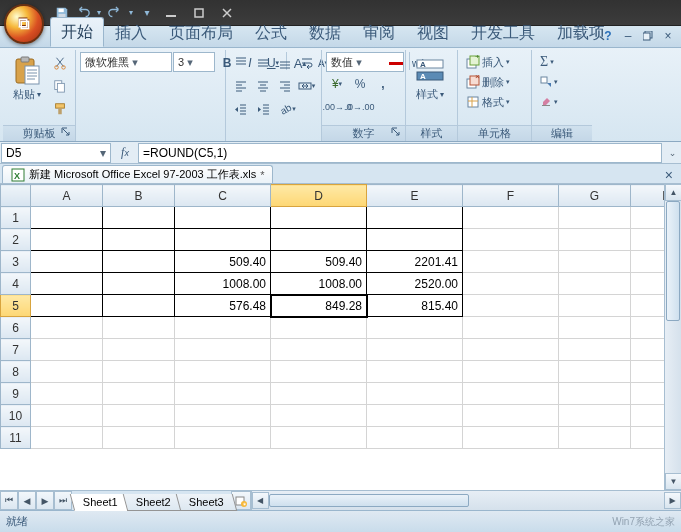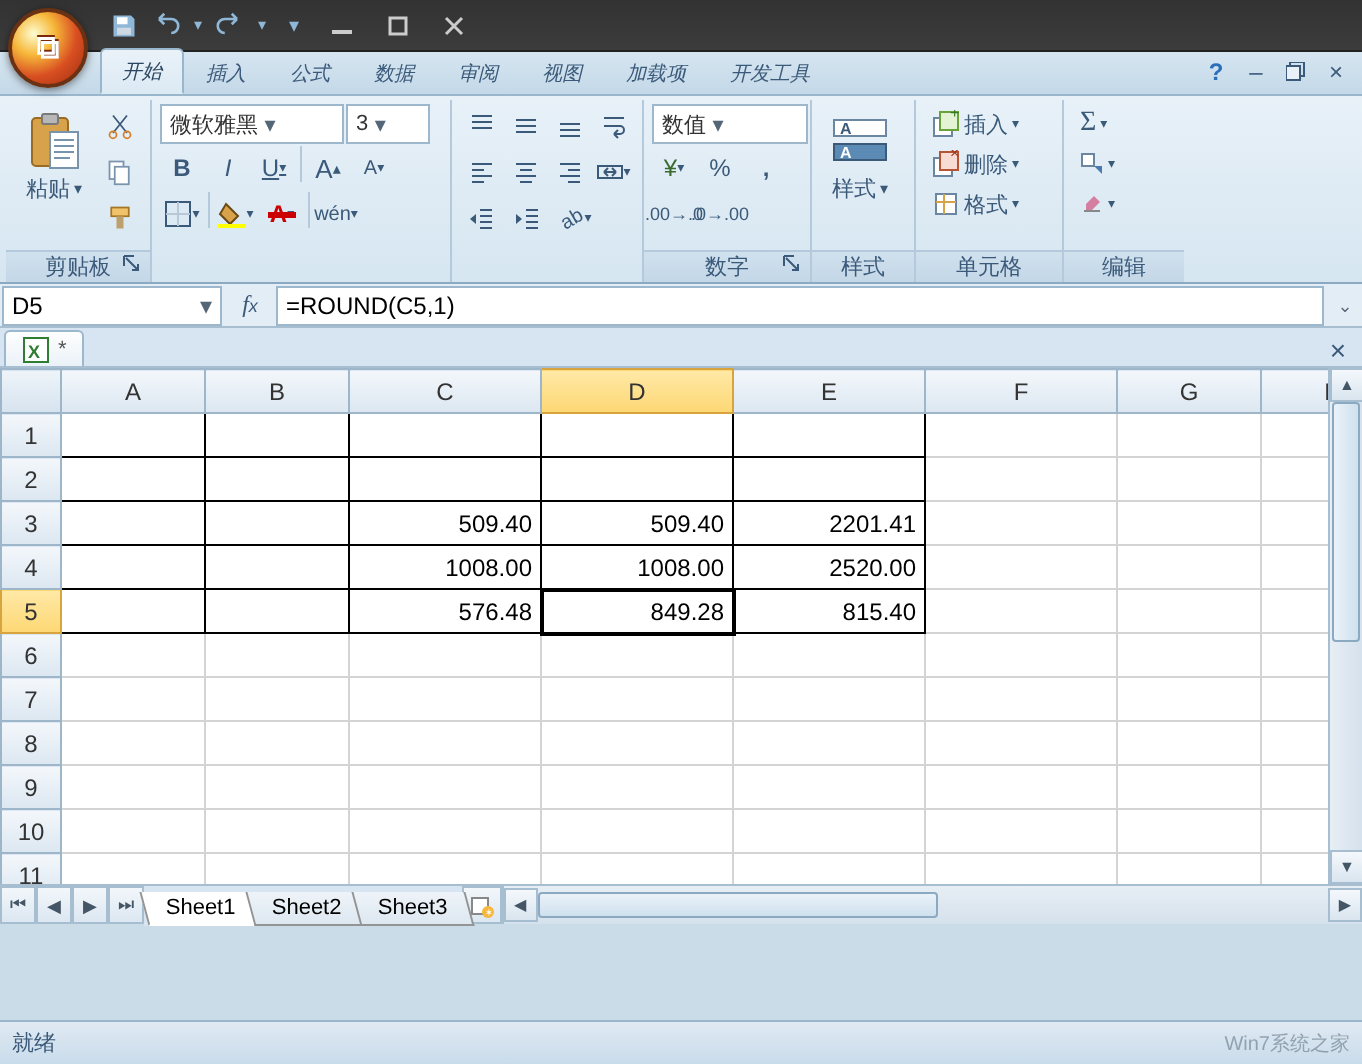--- a/index.html
+++ b/index.html
@@ -10,21 +10,21 @@
 .office-btn { width: 40px; height: 40px; position: absolute; top: 4px; left: 4px; z-index: 20; border-radius: 50%; background: radial-gradient(circle at 30% 30%, #fefdd2 0, #f6b83a 30%, #d94f22 60%, #9c2d10 100%); border: 2px solid #6a3112; box-shadow: 0 1px 4px rgba(0,0,0,.5); display: flex; align-items: center; justify-content: center; }
 .office-btn span { color: #fff; font-weight: bold; font-size: 16px; text-shadow: 0 -1px 0 #7a2a0a; }
 .qat { margin-left: 48px; display: flex; align-items: center; gap: 1px; }
 .qat .qbtn { width: 20px; height: 20px; display: flex; align-items: center; justify-content: center; border-radius: 2px; color: #cde; }
 .title-text { flex: 1; text-align: left; color: #ddd; padding-left: 8px; font-size: 11px; white-space: nowrap; overflow: hidden; }
 .winbtns { display: flex; gap: 0; }
 .winbtns .wb { width: 28px; height: 18px; display:flex; align-items:center; justify-content:center; color:#ccc; border-radius:2px; }
 .winbtns .wb svg { width:10px; height:10px; }
 
 .ribbon-head { height: 22px; background: linear-gradient(#d6e6f1,#c4d8e8); border-bottom: 1px solid #9ab6cd; display: flex; align-items: flex-end; padding-left: 50px; position: relative; }
-.tab { padding: 4px 10px 3px; font-size: 10px; color: #3b5a7a; border: 1px solid transparent; border-bottom: none; cursor: default; font-style: italic; }
+.tab { padding: 4px 10px 3px; font-size: 16px; color: #3b5a7a; border: 1px solid transparent; border-bottom: none; cursor: default; }
 .tab.active { background: linear-gradient(#eaf2f9,#dceaf4); border: 1px solid #9ab6cd; border-bottom: 1px solid #dceaf4; border-radius: 3px 3px 0 0; color: #2b4660; }
 .ribbon-right { position: absolute; right: 4px; top: 2px; display: flex; gap: 2px; }
 .ribbon-right .rb { width: 18px; height: 16px; display: flex; align-items:center; justify-content:center; color:#3b5a7a; border:1px solid transparent; border-radius:2px; }
 
 .ribbon-body { height: 94px; background: linear-gradient(#e8f1f8,#d6e6f1); border-bottom: 1px solid #8ca9c2; display: flex; padding: 2px 3px 0; overflow: hidden; }
 .group { border-right: 1px solid #b4c9db; padding: 2px 4px 0; display: flex; flex-direction: column; justify-content: space-between; }
 .group .gbody { flex: 1; display: flex; gap: 2px; }
 .group .glabel { height: 16px; text-align: center; font-size: 11px; color: #3b5a7a; background: linear-gradient(#d0e1ee,#c4d7e7); margin: 0 -4px; border-top: 1px solid #b4c9db; position: relative; }
 .group .glabel .launcher { position:absolute; right:2px; top:1px; width:12px; height:12px; }
 .bigbtn { width: 40px; display: flex; flex-direction: column; align-items:center; justify-content:flex-start; padding: 2px; border: 1px solid transparent; border-radius: 3px; }
@@ -69,21 +69,21 @@
 .sheet-nav { display:flex; }
 .sheet-nav .sn { width:18px; height:19px; border:1px solid #a7beD1; background:linear-gradient(#f2f7fb,#dce7f1); display:flex; align-items:center; justify-content:center; font-size:9px; color:#456; }
 .sheet-tabs { display:flex; align-items:flex-end; height:20px; background:#d6e5f1; }
 .sheet-tab { padding:2px 10px; font-size:11px; border:1px solid #949494; border-top:none; background:linear-gradient(#eef3f8,#dde8f1); transform:skewX(15deg); margin-right:-4px; }
 .sheet-tab span { display:inline-block; transform:skewX(-15deg); }
 .sheet-tab.active { background:#fff; border-bottom-color:#fff; }
 .hscroll { flex:1; display:flex; background:linear-gradient(#e7eef5,#d5e1ec); border-left:1px solid #a7beD1; align-items:center; }
 .hscroll .track { flex:1; position:relative; height:15px; }
 .hscroll .thumb { position:absolute; left:0; top:1px; bottom:1px; width:200px; border:1px solid #8ca9c2; background:linear-gradient(#eaf2f9,#cfe0ee); border-radius:2px; }
 
-.statusbar { height:22px; background:linear-gradient(#dfe9f2,#c9dceb); border-top:1px solid #9ab6cd; display:flex; align-items:center; font-size:11px; color:#3b5a7a; padding:0 6px;margin-top:48px; }
+.statusbar { height:22px; background:linear-gradient(#dfe9f2,#c9dceb); border-top:1px solid #9ab6cd; display:flex; align-items:center; font-size:11px; color:#3b5a7a; padding:0 6px; }
 .statusbar .right { margin-left:auto; opacity:.6; font-size:10px; color:#678; }
 
 svg { display:block; }
 </style>
 </head>
 <body>
 
 <div class="window">
 
   <div class="titlebar">
@@ -127,26 +127,27 @@
           <svg viewBox="0 0 10 10">
             <path stroke="#ccc" stroke-width="1.5" d="M1 1l8 8M9 1l-8 8"></path>
           </svg>
         </div>
     </div>
   </div>
 
   <div class="ribbon-head">
     <div class="tab active">开始</div>
     <div class="tab">插入</div>
+    <div class="tab">页面布局</div>
     <div class="tab">公式</div>
     <div class="tab">数据</div>
     <div class="tab">审阅</div>
     <div class="tab">视图</div>
+    <div class="tab">开发工具</div>
     <div class="tab">加载项</div>
-    <div class="tab">开发工具</div>
     <div class="ribbon-right">
       <div class="rb" style="color:#2a6fb8;font-weight:bold">?</div>
       <div class="rb">–</div>
       <div class="rb">
           <svg width="10" height="10" viewBox="0 0 10 10">
             <rect x="2" y="0" width="7" height="7" fill="none" stroke="#3b5a7a"></rect>
             <rect x="0" y="2" width="7" height="7" fill="#e8f1f8" stroke="#3b5a7a"></rect>
           </svg>
         </div>
       <div class="rb">×</div>
@@ -194,21 +195,21 @@
         </div>
       </div>
       <div class="glabel"><span>剪贴板</span><span class="launcher">
             <svg width="10" height="10" viewBox="0 0 10 10">
               <path fill="none" stroke="#3b5a7a" d="M1 1h5M1 1v5M2 2l6 6M8 5v3H5"></path>
             </svg>
           </span></div>
     </div>
 
     <div class="group" style="width:150px">
-      <div class="gbody" style="flex-direction:column;gap:1px">
+      <div class="gbody" style="flex-direction:row;gap:1px">
         <div class="r" style="display:flex;gap:1px">
           <div class="combo" style="width:92px">
               <span>微软雅黑</span>
               <span class="dd">▾</span>
             </div>
           <div class="combo" style="width:42px">
               <span>3</span>
               <span class="dd">▾</span>
             </div>
         </div>
@@ -436,20 +437,21 @@
       </div>
     <div style="width:17px;text-align:center;color:#567;font-size:9px">⌄</div>
   </div>
 
   <div class="doc-tab-row">
     <div class="doc-tab">
       <svg width="14" height="14" viewBox="0 0 14 14">
           <rect x="1" y="1" width="12" height="12" fill="#fff" stroke="#2e7d32"></rect>
           <text x="3" y="11" font-size="9" fill="#2e7d32" font-weight="bold">X</text>
         </svg>
+      <span>新建 Microsoft Office Excel 97-2003 工作表.xls</span>
       <span class="modified">*</span>
     </div>
     <div class="doc-tab-close">×</div>
   </div>
 
   <div class="sheet-area">
     <div class="grid-wrap">
       <table class="grid" id="grid">
           <tbody>
             <tr>

